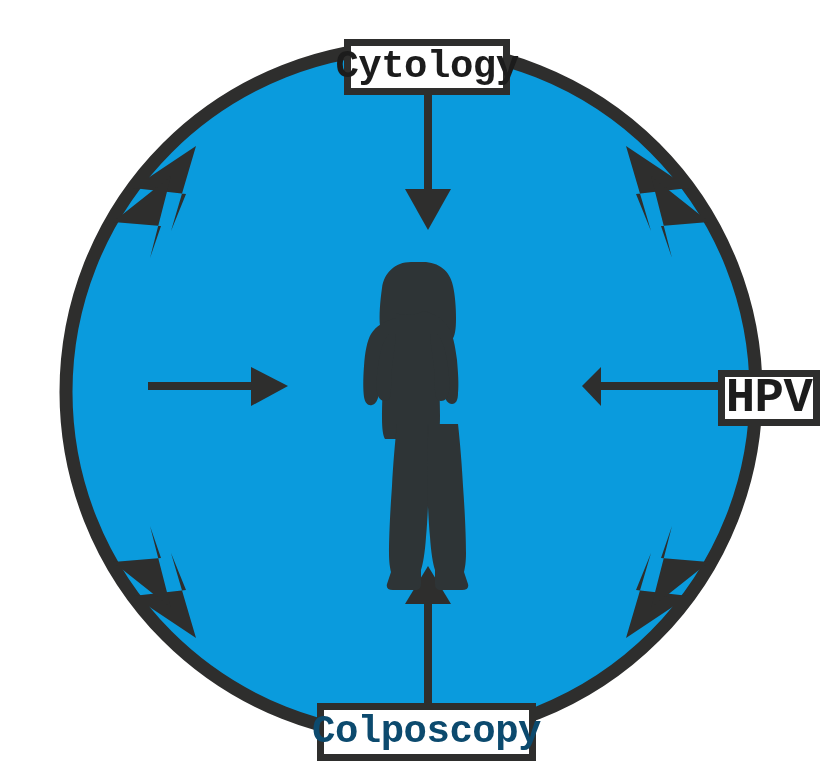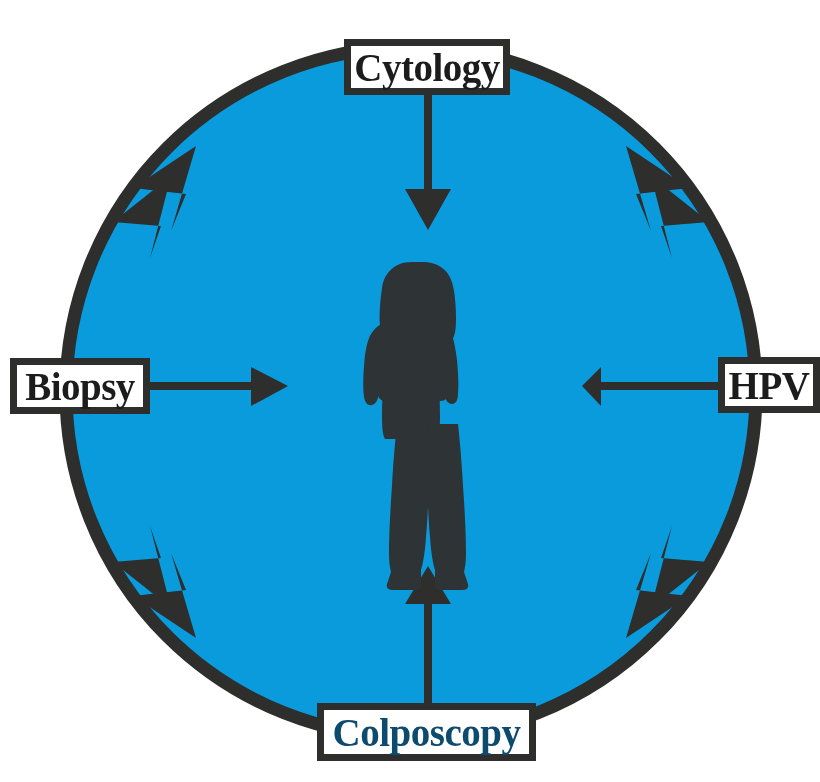--- a/index.html
+++ b/index.html
@@ -28,21 +28,21 @@
   }
   .node-label {
     position: absolute;
     background: #ffffff;
     border: 7px solid #2e2e2d;
     box-sizing: border-box;
     display: flex;
     align-items: center;
     justify-content: center;
     color: #1c1c1c;
-    font-family: Liberation Serif, serif;
+    font-family: Liberation Mono, monospace;
     font-weight: bold;
     letter-spacing: -0.5px;
     line-height: 1;
     white-space: nowrap;
   }
   #label-cytology {
     left: 344px;
     top: 39px;
     width: 166px;
     height: 56px;
@@ -50,24 +50,24 @@
   }
   #label-biopsy {
     left: 10px;
     top: 358px;
     width: 140px;
     height: 56px;
     font-size: 39px;
   }
   #label-hpv {
     left: 718px;
-    top: 357px;
+    top: 370px;
     width: 102px;
     height: 56px;
-    font-size: 39px;
+    font-size: 49px;
   }
   #label-colposcopy {
     left: 317px;
     top: 703px;
     width: 219px;
     height: 58px;
     font-size: 39px;
   }
 </style>
 </head>
@@ -201,19 +201,18 @@
                c -1 6 -4 9 -8 9
                c -4 0 -6 -4 -6 -11
                c 0 -11 -1 -26 -3 -38
                c -1 -8 -2 -14 -2 -18
                z"></path>
     </g>
   </svg>
 
   <div class="node-label" id="label-cytology" style="background: rgb(255, 255, 255); border-color: rgb(46, 46, 45); color: rgb(28, 28, 28);">Cytology</div>
 
-  <div class="node-label" id="label-biopsy" style="background: rgb(255, 255, 255); border-color: rgb(46, 46, 45); color: rgb(28, 28, 28);">Biopsy</div>
 
   <div class="node-label" id="label-hpv" style="background: rgb(255, 255, 255); border-color: rgb(46, 46, 45); color: rgb(28, 28, 28);">HPV</div>
 
   <div class="node-label" id="label-colposcopy" style="background: rgb(255, 255, 255); border-color: rgb(46, 46, 45); color: #0c4a6e;">Colposcopy</div>
 
 </div>
 
 </body></html>

